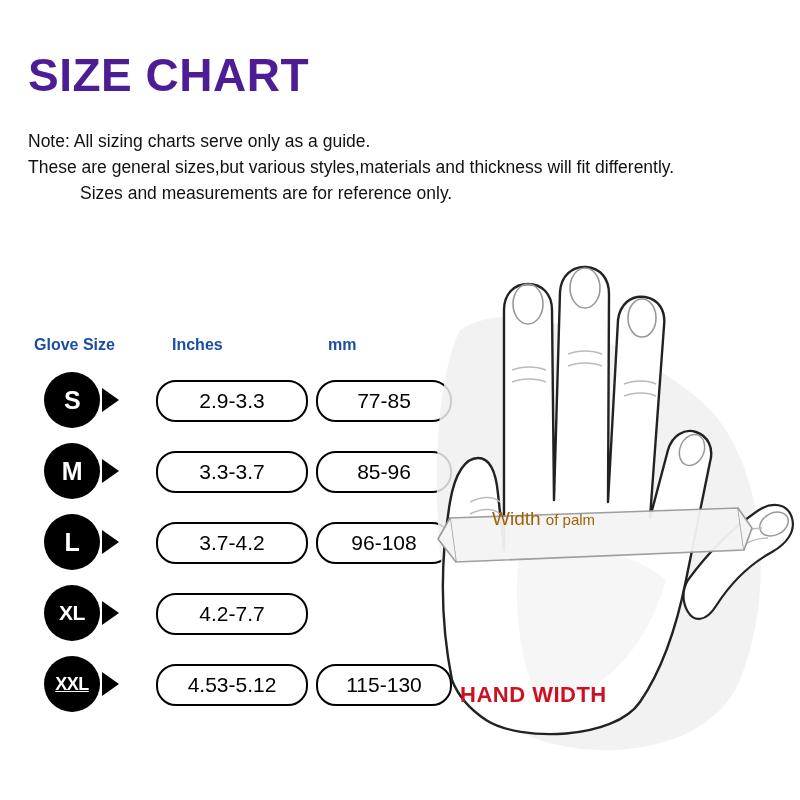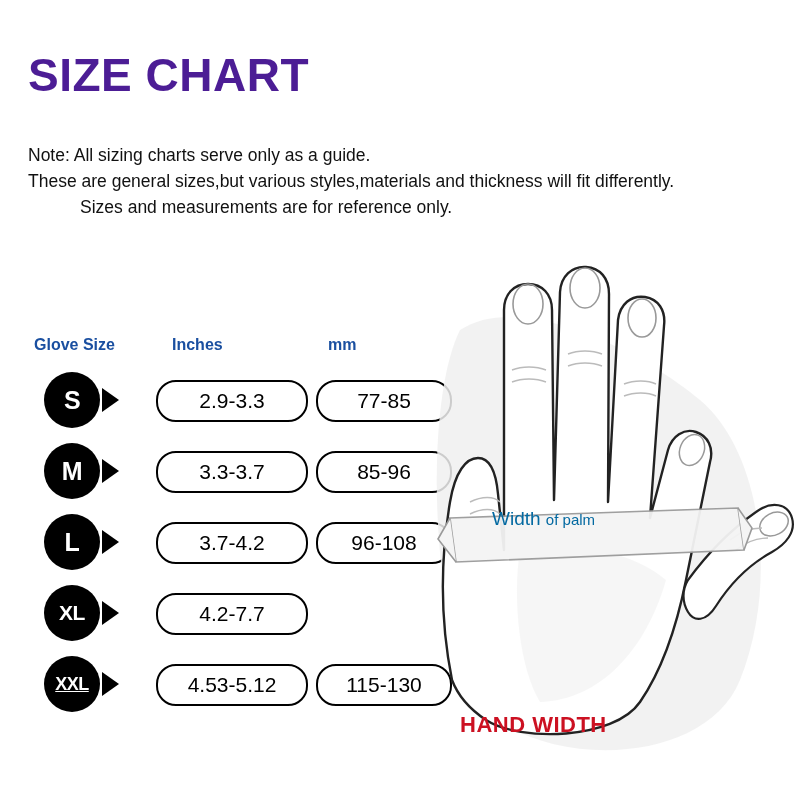--- a/index.html
+++ b/index.html
@@ -31,21 +31,20 @@
     line-height: 1;
   }
   .note-block {
     position: absolute;
     left: 28px;
     top: 128px;
     width: 750px;
     color: #111111;
     font-size: 17.5px;
     line-height: 26px;
-    margin-top: 14px;
   }
   .note-line { white-space: nowrap; }
   .note-line.indent { padding-left: 52px; }
 
   
   .table-area {
     position: absolute;
     left: 30px;
     top: 336px;
     width: 400px;
@@ -120,34 +119,34 @@
   .illus {
     position: absolute;
     left: 400px;
     top: 250px;
     width: 400px;
     height: 520px;
   }
   .hand-width-label {
     position: absolute;
     left: 460px;
-    top: 712px;
+    top: 682px;
     width: 300px;
     text-align: left;
     color: #cc1122;
     font-size: 22px;
     font-weight: bold;
     letter-spacing: 0.5px;
   }
   .width-palm-text {
     position: absolute;
     left: 492px;
     top: 508px;
     font-size: 19px;
-    color: #0369a1;
+    color: #a16207;
     white-space: nowrap;
   }
   .width-palm-text .small { font-size: 15px; }
 </style>
 </head>
 <body>
 
 <div class="page">
 
   <div class="title">SIZE CHART</div>

